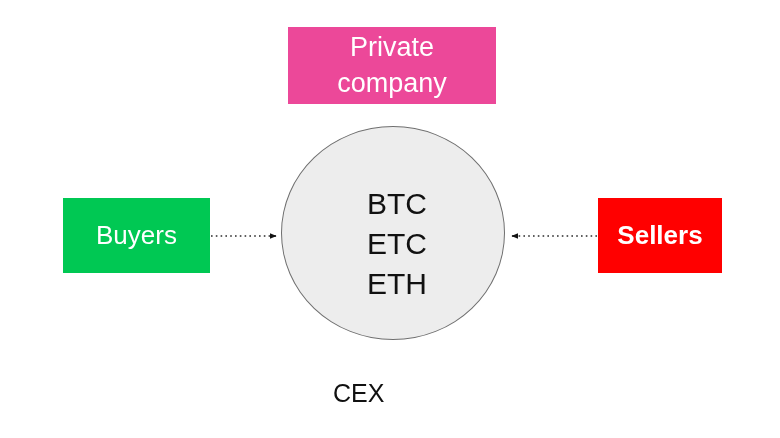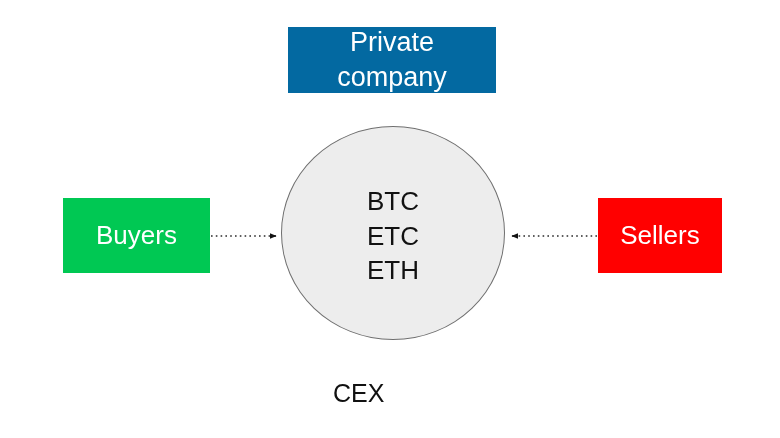--- a/index.html
+++ b/index.html
@@ -25,22 +25,22 @@
     align-items: center;
     justify-content: center;
     text-align: center;
   }
 
   
   #private-company-box {
     left: 288px;
     top: 27px;
     width: 208px;
-    height: 66px;
-    background: #0369a1;
+    height: 77px;
+    background: #ec4899;
   }
   #private-company-box .node-label {
     color: #ffffff;
     font-size: 27px;
     line-height: 1.30;
     letter-spacing: 0px;
     white-space: pre-line;
   }
 
   
@@ -62,39 +62,40 @@
     left: 598px;
     top: 198px;
     width: 124px;
     height: 75px;
     background: #ff0000;
   }
   #sellers-box .node-label {
     color: #ffffff;
     font-size: 26px;
     line-height: 1.2;
+    font-weight: bold;
   }
 
   
   #cex-circle {
     left: 281px;
     top: 126px;
     width: 224px;
     height: 214px;
     border-radius: 50%;
     background: #ededed;
     border: 1px solid #6f6f6f;
   }
   #cex-circle .circle-assets {
     position: absolute;
     left: 85px;
     top: 57px;
     text-align: left;
     color: #111111;
-    font-size: 26px;
+    font-size: 30px;
     line-height: 1.33;
     white-space: pre-line;
   }
 
   
   #cex-caption {
     position: absolute;
     left: 333px;
     top: 378px;
     width: 120px;

